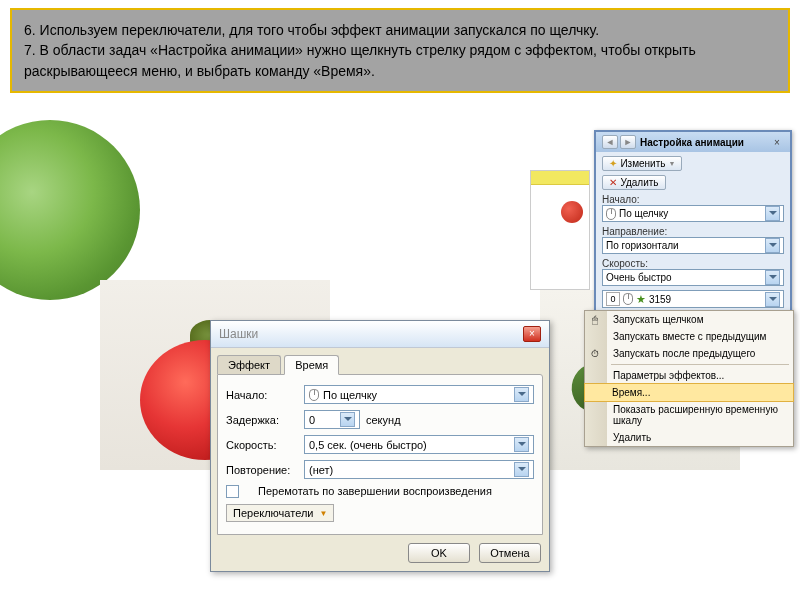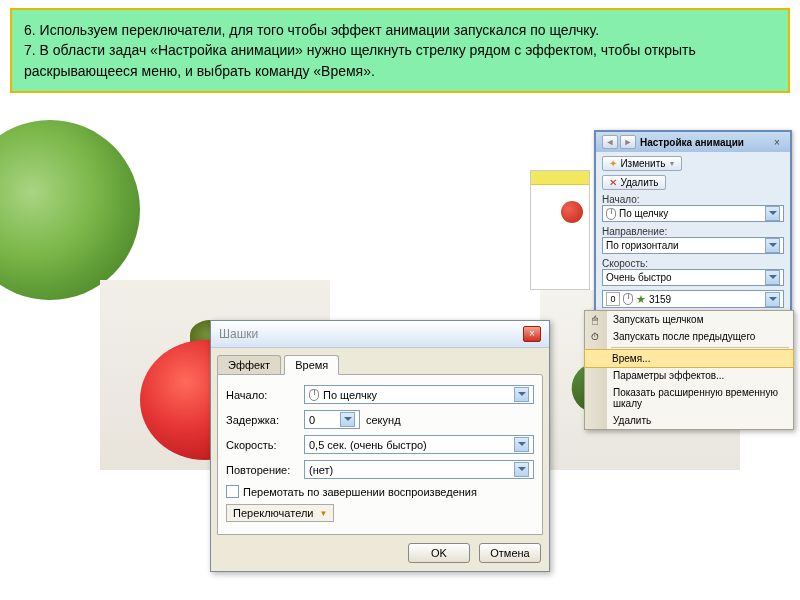--- a/index.html
+++ b/index.html
@@ -1,20 +1,20 @@
 <!DOCTYPE html>
 <html><head>
 <meta charset="utf-8">
 <style>
 * { box-sizing: border-box; margin: 0; padding: 0; font-family: Arial, sans-serif; }
 body { width: 800px; height: 600px; background: #fff; position: relative; overflow: hidden; }
 
 .instruction-box {
   position: absolute; top: 8px; left: 10px; right: 10px;
-  background: #86efac; border: 2px solid #e6b800; padding: 10px 12px;
+  background: #a3a3a3; border: 2px solid #e6b800; padding: 10px 12px;
   font-size: 14px; line-height: 1.45; z-index: 5;
 }
 .instruction-box b { font-weight: normal; }
 
 .cabbage {
   position: absolute; left: -40px; top: 120px; width: 180px; height: 180px;
   background: radial-gradient(circle at 40% 40%, #a8d582 0%, #7cb84a 40%, #5a9632 70%, #487a28 100%);
   border-radius: 50%; z-index: 1;
 }
 
@@ -79,21 +79,21 @@
   height: 19px; font-size: 11px; display: flex; align-items: center; gap: 4px;
 }
 .form-input.narrow { flex: 0 0 56px; }
 .form-after { margin-left: 6px; }
 .dd-arrow {
   margin-left: auto; width: 15px; height: 15px;
   background: linear-gradient(#dbeaf9, #b8d4f0); border: 1px solid #8aa8c8;
   display: flex; align-items: center; justify-content: center;
 }
 .dd-arrow::after { content: ""; border: 4px solid transparent; border-top-color: #4a6a8a; margin-top: 3px; }
-.checkbox-row { display: flex; align-items: center; margin-top: 4px; gap: 4px; }
+.checkbox-row { display: flex; margin-top: 4px; gap: 19px; }
 .checkbox { width: 13px; height: 13px; border: 1px solid #7f9db9; background: #fff; }
 .triggers-btn {
   display: inline-flex; align-items: center; margin-top: 6px;
   border: 1px solid #aaa; padding: 2px 6px; background: #f5f3e9;
   border-radius: 0; font-size: 11px; cursor: pointer;
 }
 .triggers-btn .arr { margin-left: 6px; font-size: 8px; color: #d08000; }
 .dialog-footer { padding: 8px; text-align: right; }
 .btn {
   display: inline-block; min-width: 62px; padding: 3px 10px;
@@ -308,29 +308,32 @@
   </div>
 </div>
 
 <div class="ctx">
   <div class="ctx-strip"></div>
   <div class="ctx-item">
     <span class="ctx-icon">🖱</span>
     <span>Запускать щелчком</span>
   </div>
   <div class="ctx-item">
+    <span>Запускать вместе с предыдущим</span>
+  </div>
+  <div class="ctx-item">
     <span class="ctx-icon">⏱</span>
     <span>Запускать после предыдущего</span>
   </div>
   <div class="ctx-sep"></div>
+  <div class="ctx-item">
+    <span>Параметры эффектов...</span>
+  </div>
   <div class="ctx-item sel">
     <span>Время...</span>
   </div>
   <div class="ctx-item">
-    <span>Параметры эффектов...</span>
-  </div>
-  <div class="ctx-item">
     <span>Показать расширенную временную шкалу</span>
   </div>
   <div class="ctx-item">
     <span>Удалить</span>
   </div>
 </div>
 
 </body></html>

